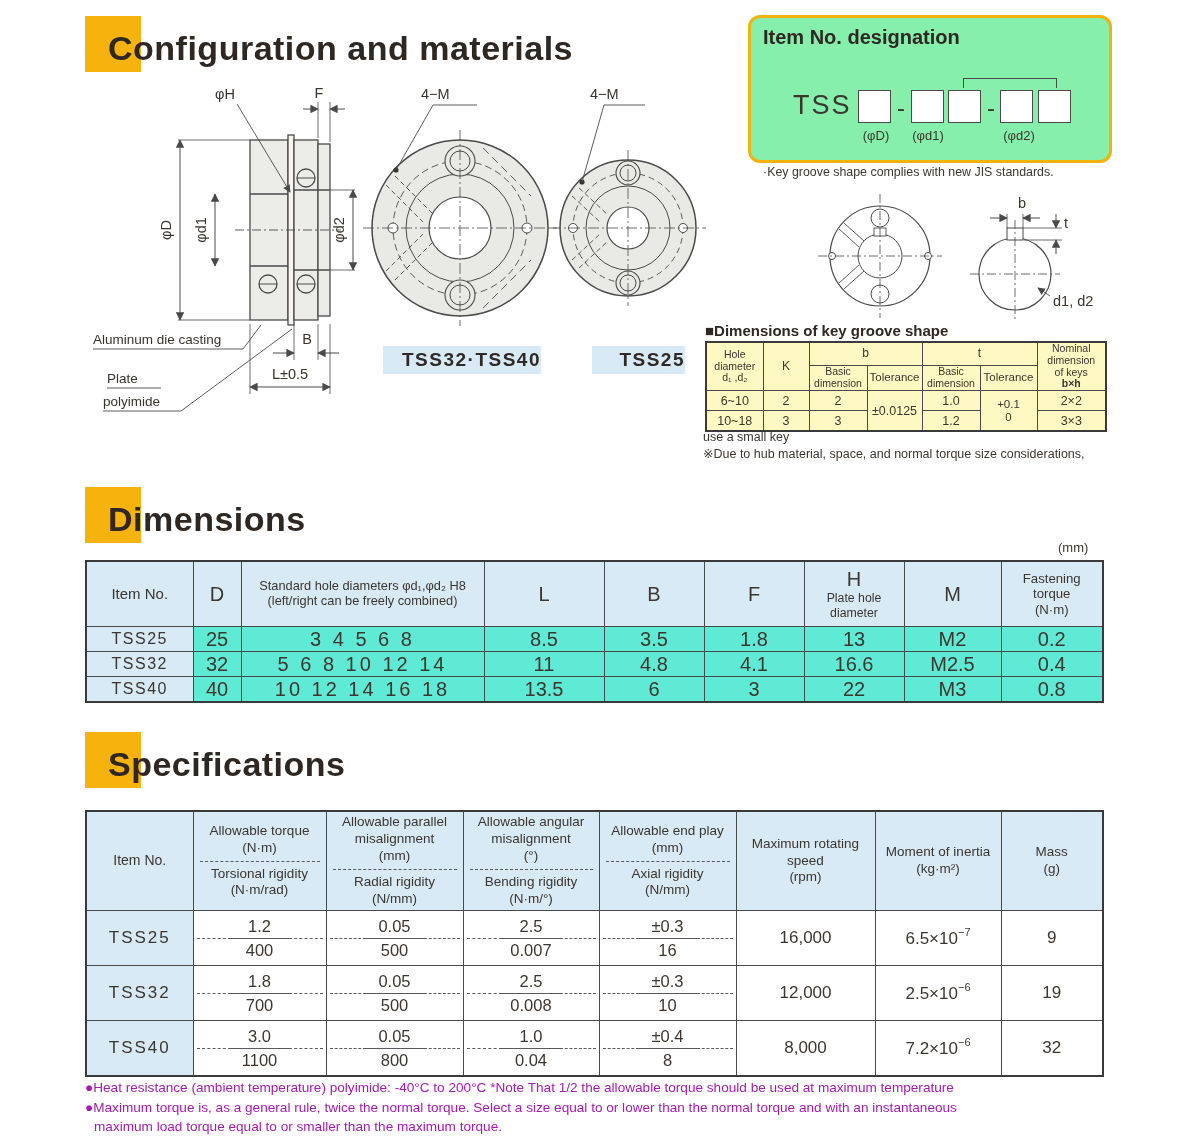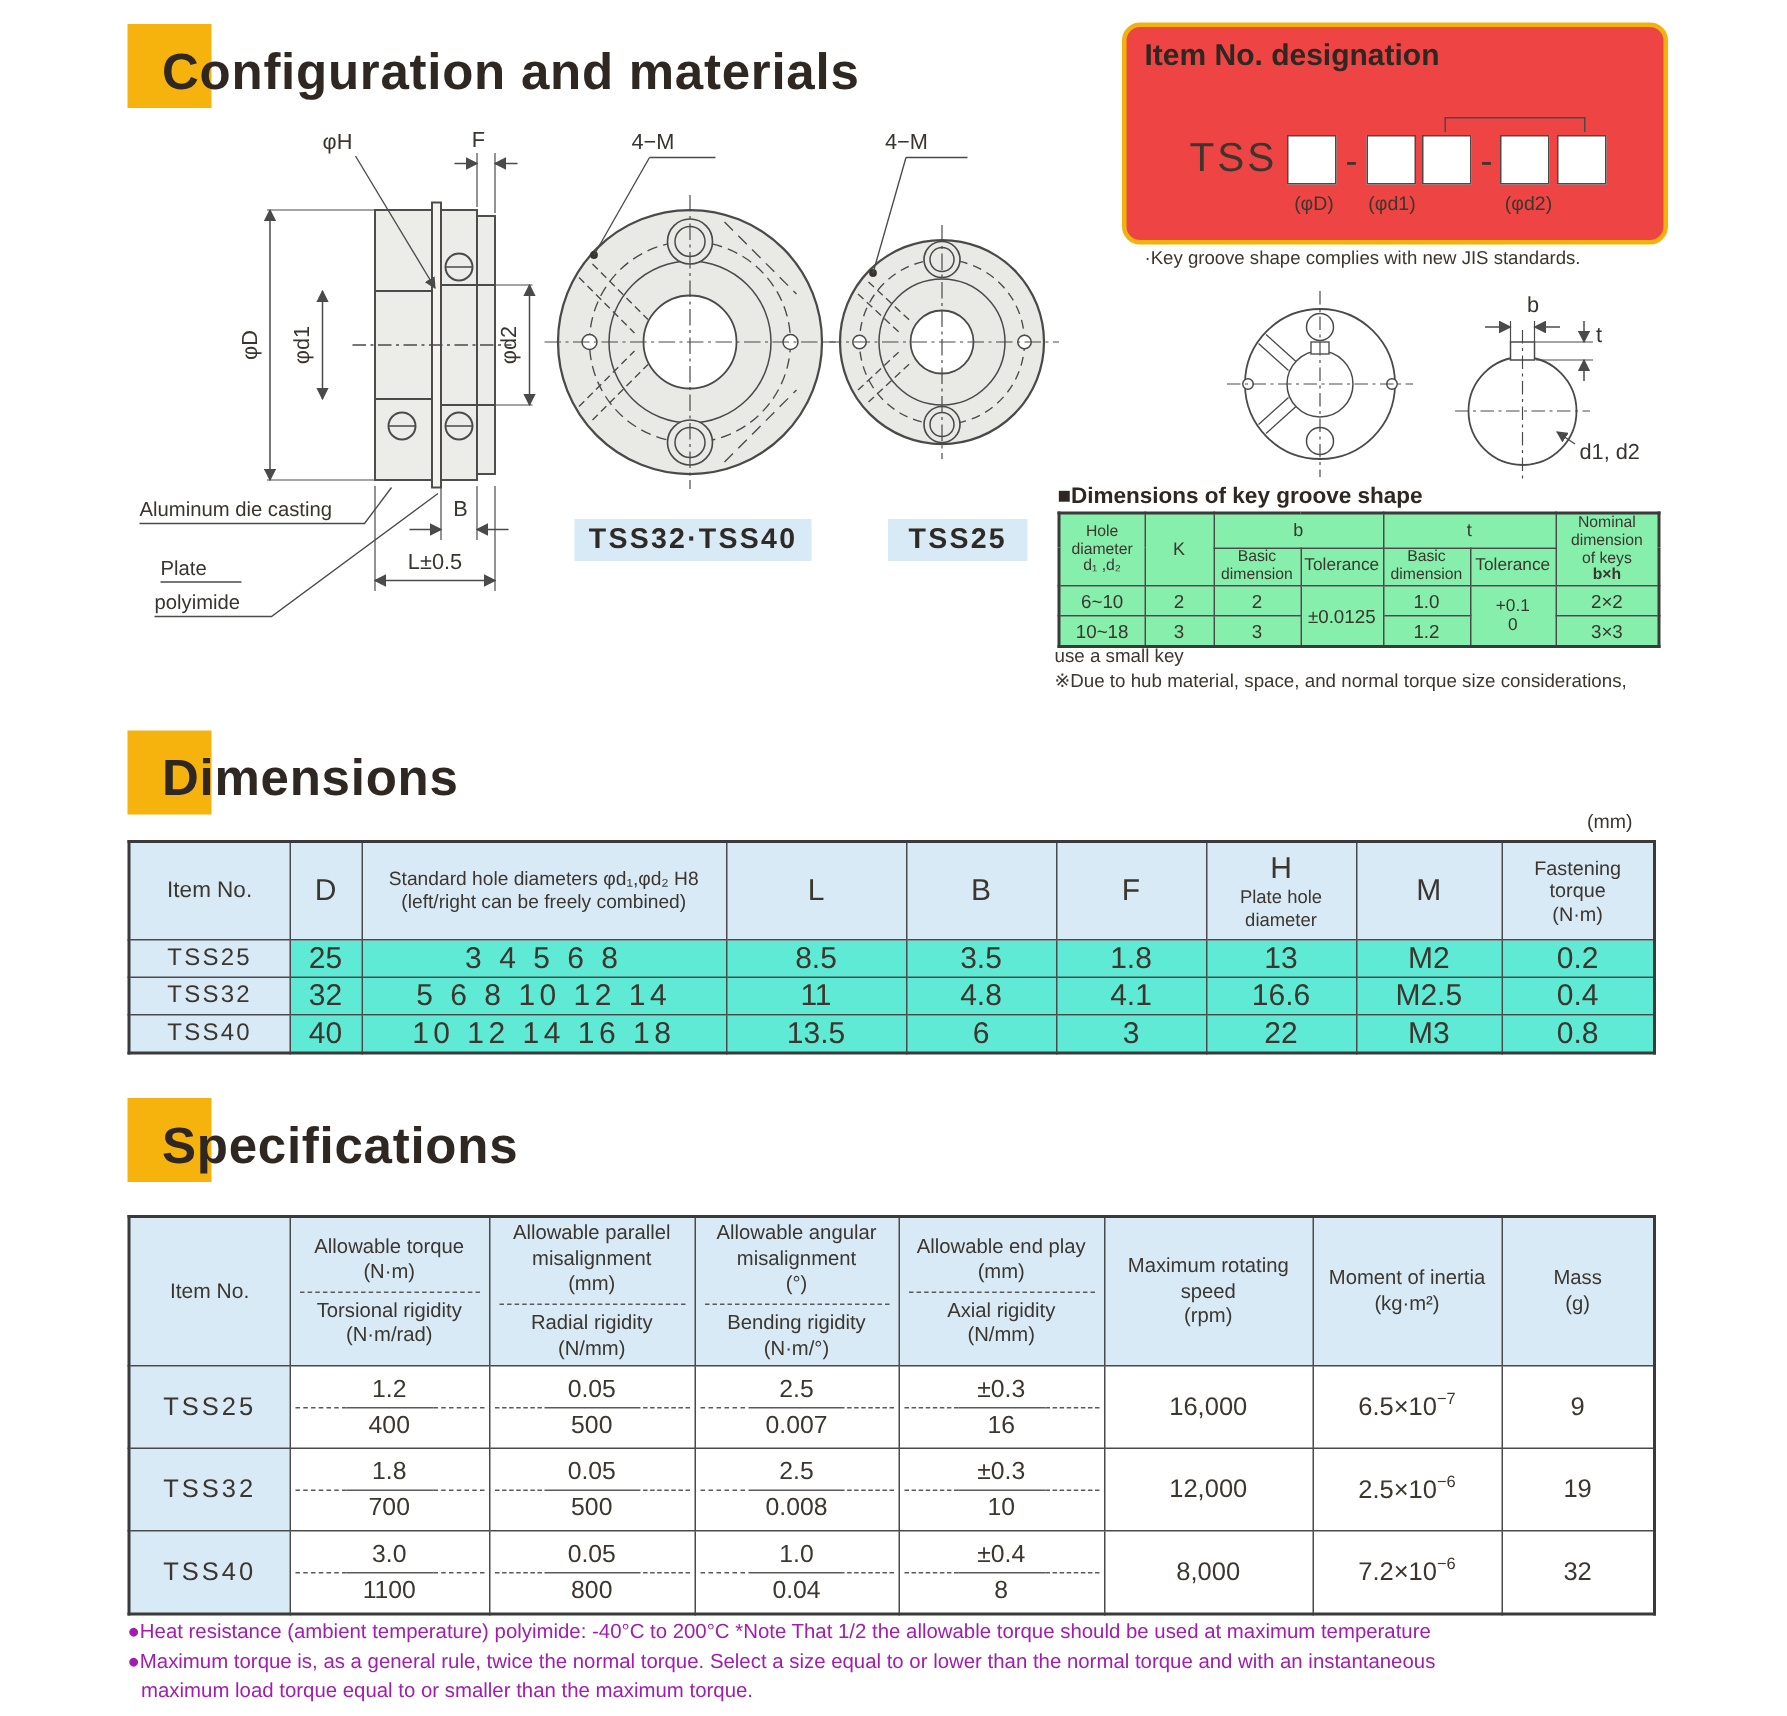--- a/index.html
+++ b/index.html
@@ -6,39 +6,39 @@
   body{
     width:1191px;height:1144px;position:relative;overflow:hidden;
     background:#ffffff;color:#3c362f;
     font-family:"Liberation Sans","DejaVu Sans",sans-serif;
   }
   .abs{position:absolute;}
   
   .sq{position:absolute;width:56px;height:56px;background:#f6b30e;}
   .sec-title{position:absolute;font-weight:bold;font-size:34px;color:#2e2722;letter-spacing:0.5px;white-space:nowrap;}
   
-  .tag{position:absolute;background:#d8eaf6;color:#2f2a25;font-weight:bold;text-align:center;
+  .tag{position:absolute;background:#d8eaf6;color:#2f2a25;font-weight:bold;text-align:right;
        font-size:19px;letter-spacing:1.5px;padding:3px 0;}
   
-  .desig{position:absolute;left:748px;top:15px;width:364px;height:148px;background:#ef4444;
+  .desig{position:absolute;left:748px;top:15px;width:364px;height:148px;background:#86efac;
          border:3px solid #f2b20d;border-radius:12px;box-sizing:border-box;}
   .desig-title{position:absolute;left:12px;top:8px;font-size:20px;font-weight:bold;color:#2e2722;}
   .desig-notes{position:absolute;left:188px;top:10px;width:172px;font-size:12.2px;line-height:1.42;color:#3c362f;}
   .dbox{position:absolute;top:72px;width:33px;height:33px;border:1.5px solid #4a4a4a;background:#fff;box-sizing:border-box;}
   .ddash{position:absolute;top:76px;font-size:24px;color:#3c362f;}
   .dlabel{position:absolute;top:110px;width:50px;text-align:center;font-size:13px;color:#3c362f;}
   .dbracket{position:absolute;left:212px;top:60px;width:92px;height:9px;
             border-top:1.5px solid #4a4a4a;border-left:1.5px solid #4a4a4a;border-right:1.5px solid #4a4a4a;}
   .dtss{position:absolute;left:42px;top:72px;font-size:27px;letter-spacing:2px;color:#3c362f;}
   .desig-foot{position:absolute;left:12px;top:147px;font-size:12.4px;color:#3c362f;}
   
   .kg-head{position:absolute;left:705px;top:322px;font-size:15px;font-weight:bold;color:#2e2722;}
   .kg-table{position:absolute;left:705px;top:341px;width:400px;border-collapse:collapse;table-layout:fixed;
             border:2px solid #3a3a3a;}
-  .kg-table th,.kg-table td{border:1px solid #4a4a4a;text-align:center;padding:0;color:#3c362f;background:#86efac;}
+  .kg-table th,.kg-table td{border:1px solid #4a4a4a;text-align:center;padding:0;color:#3c362f;background:#fef9c3;}
   .kg-table th{font-weight:normal;font-size:10.5px;line-height:1.12;height:21px;}
   .kg-table td{font-size:12.5px;height:19px;}
   .kg-note{position:absolute;left:703px;top:429px;font-size:12.5px;line-height:1.35;color:#3c362f;}
   
   .mm{position:absolute;left:1058px;top:540px;font-size:13px;color:#3c362f;}
   .dim-table{position:absolute;left:85px;top:560px;width:1017px;border-collapse:collapse;table-layout:fixed;
              border:2px solid #3a3a3a;}
   .dim-table th,.dim-table td{border:1px solid #4a4a4a;text-align:center;padding:0;color:#3c362f;}
   .dim-table th{background:#d8eaf6;font-weight:normal;height:64px;}
   .dim-table td{background:#5eead4;font-size:20px;height:24px;}

